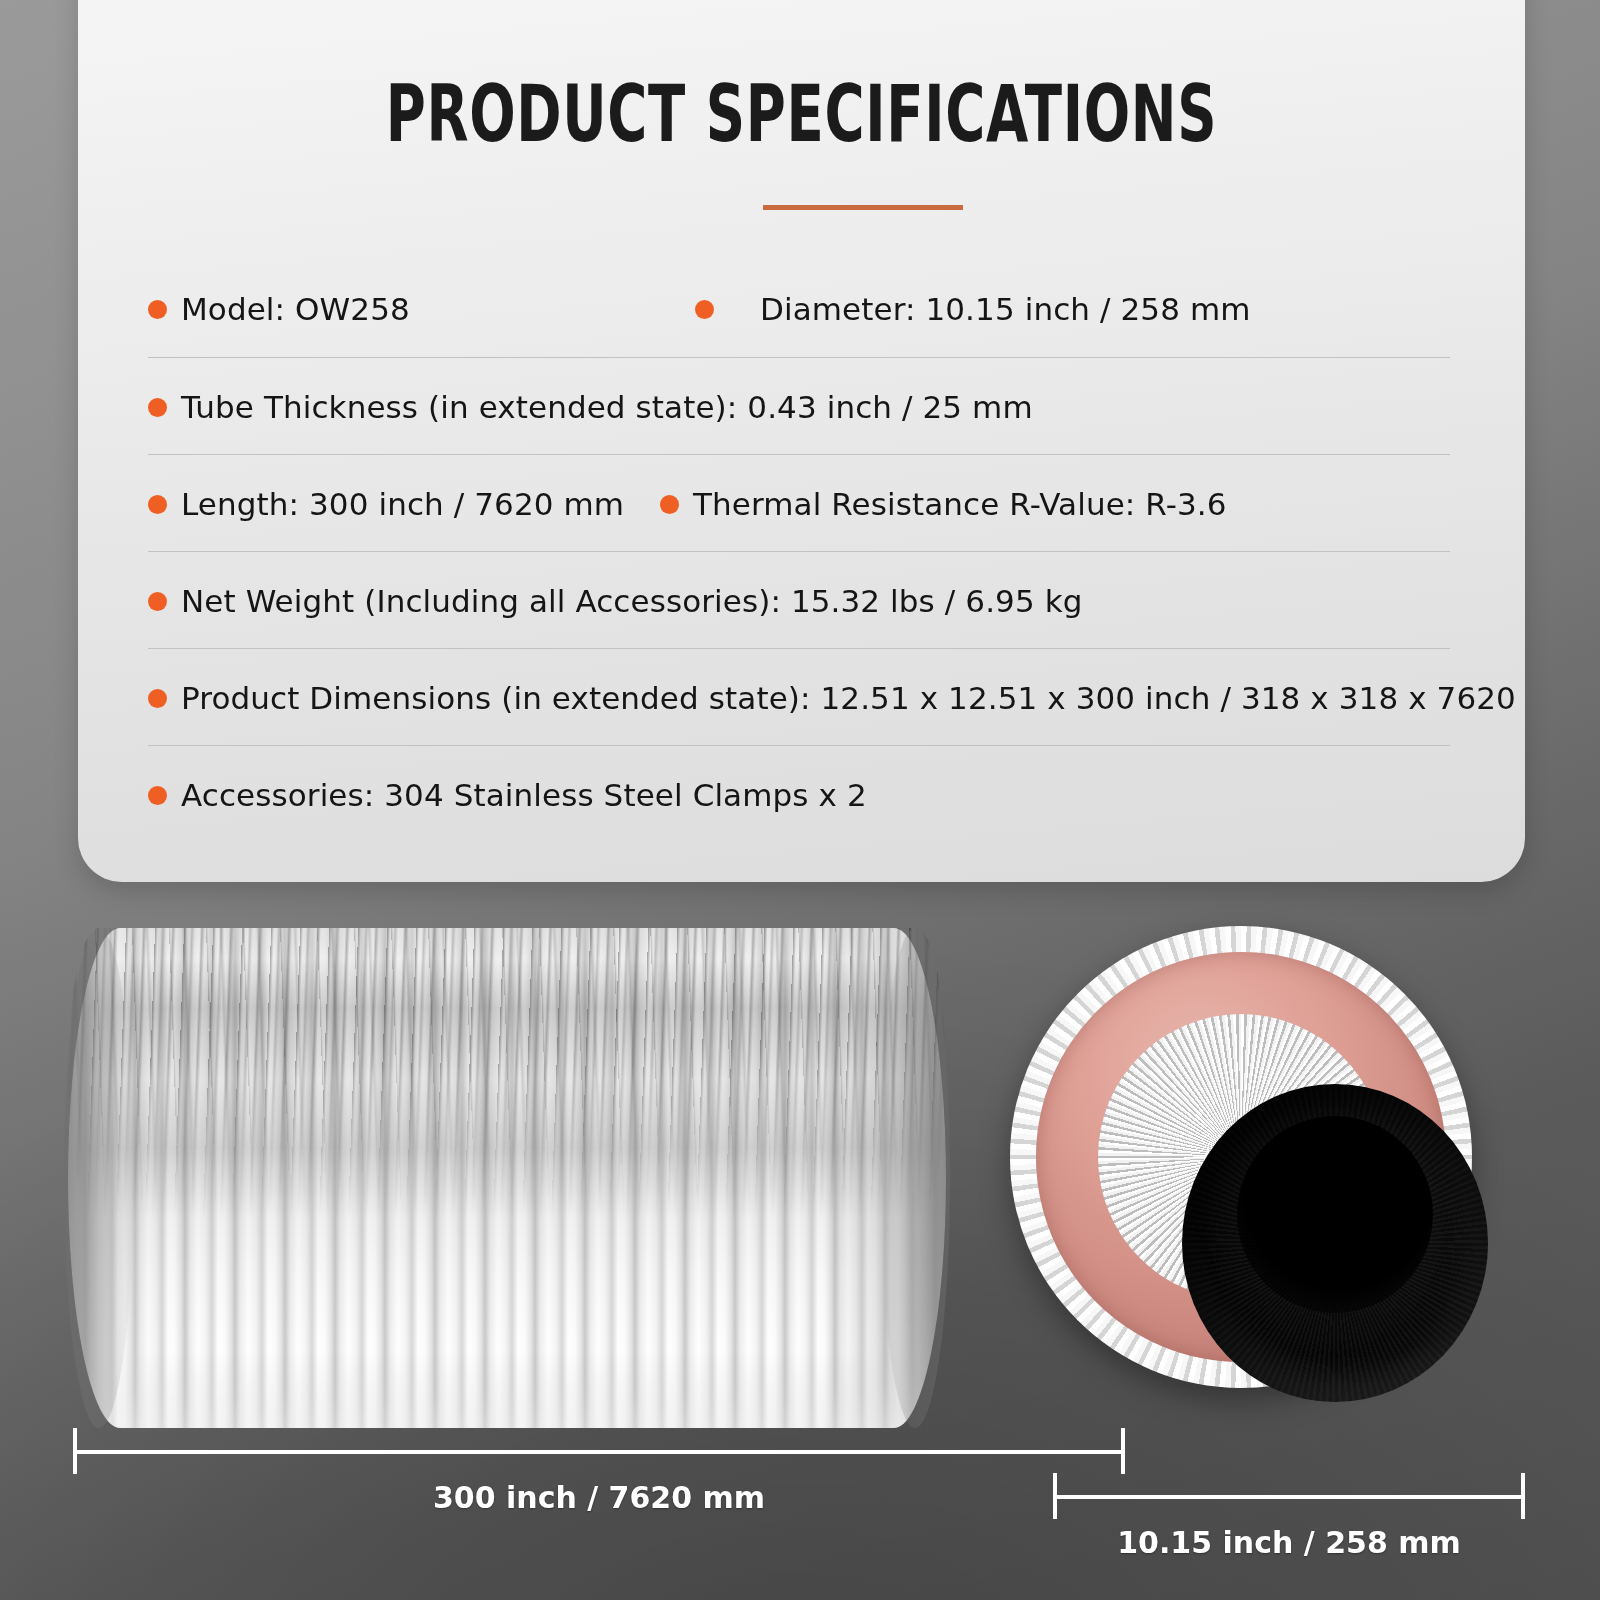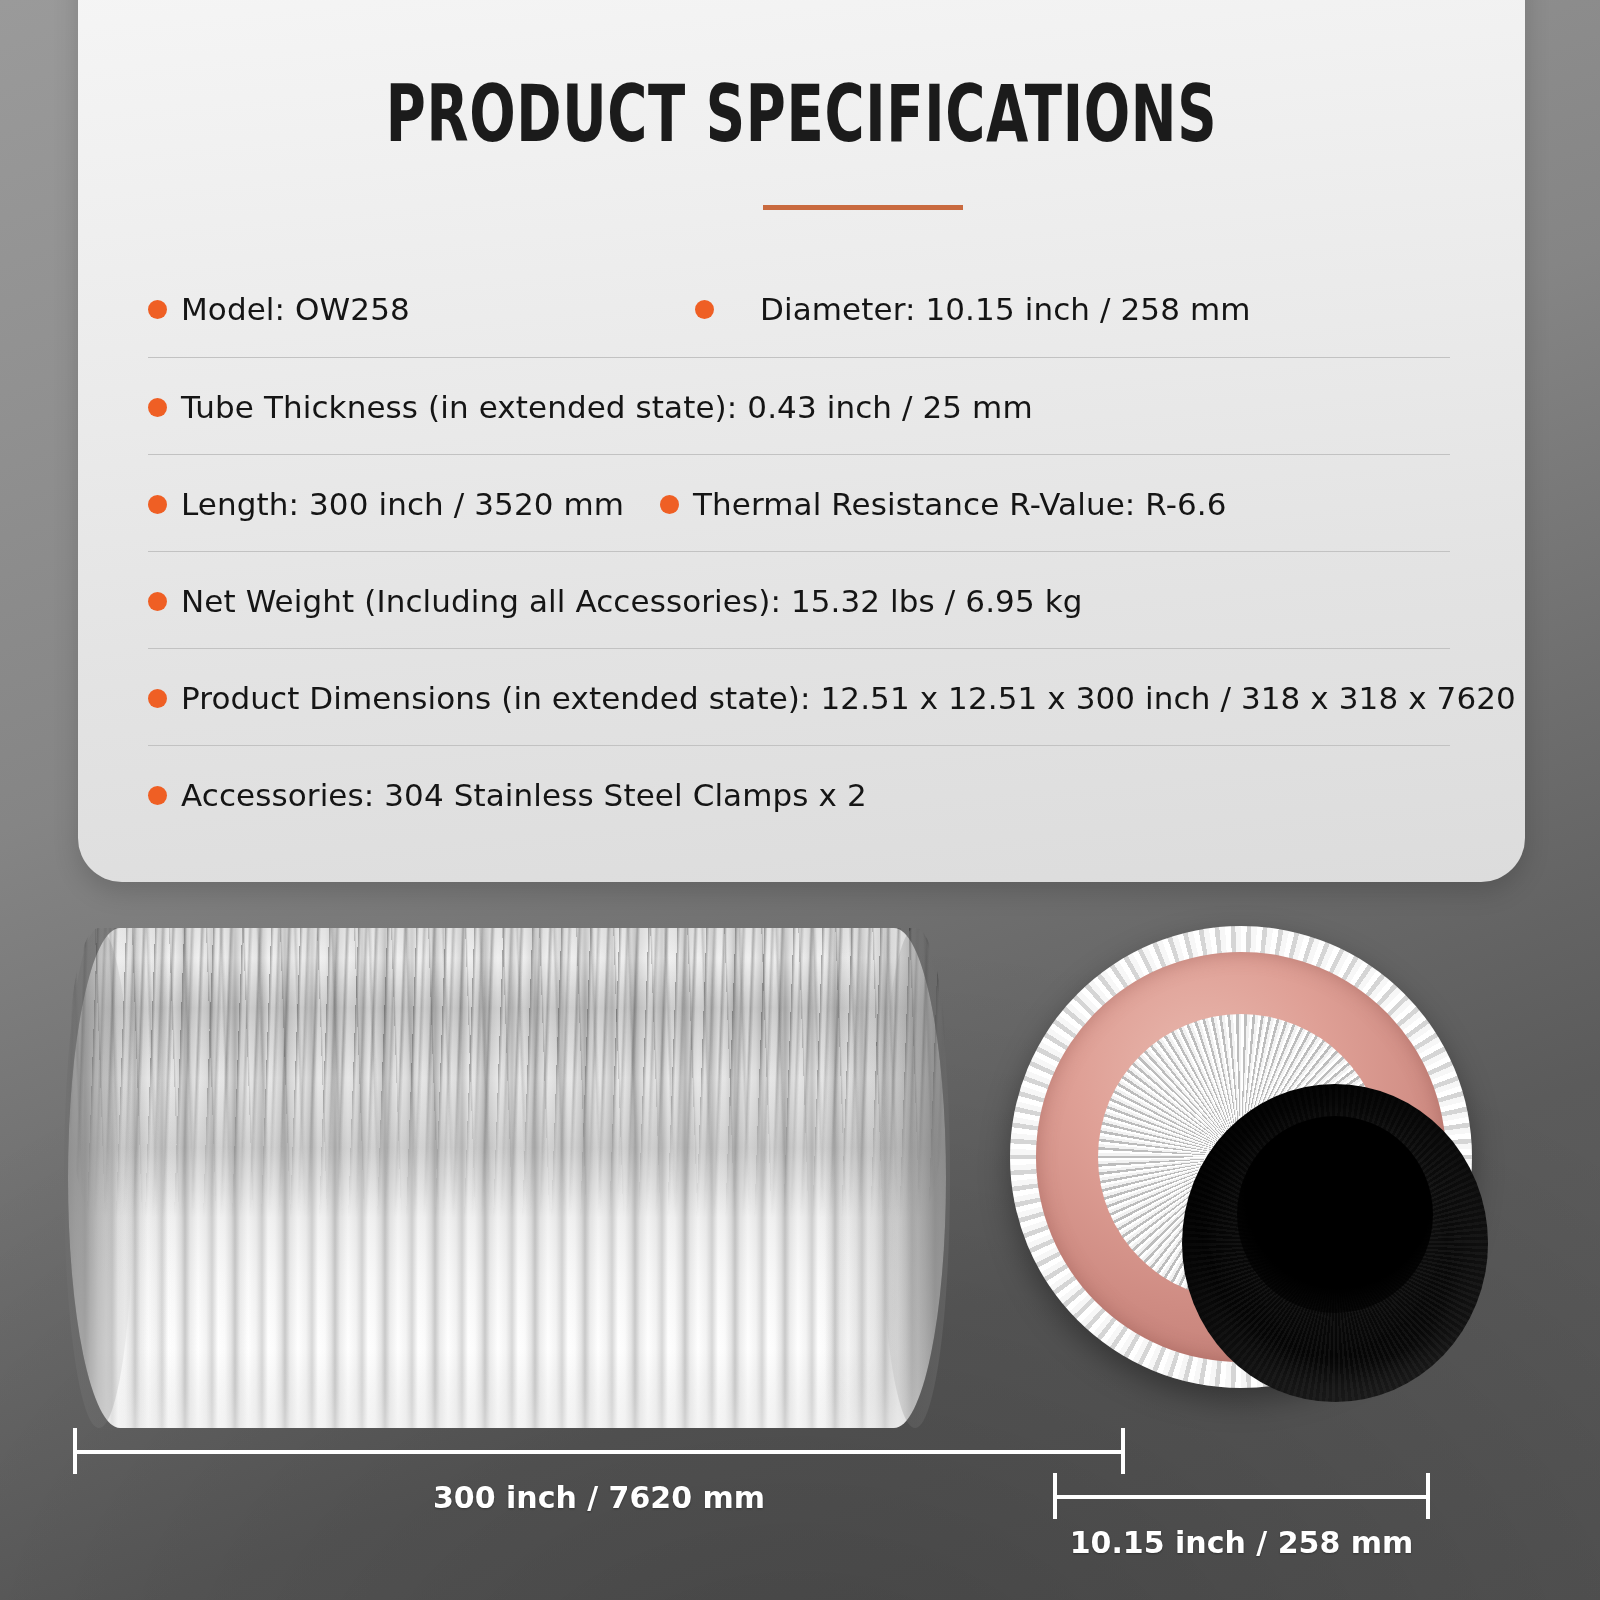--- a/index.html
+++ b/index.html
@@ -256,21 +256,21 @@
     top:52px; left:0; right:0;
     text-align:center;
     color:#ffffff;
     font-family:"DejaVu Sans", sans-serif;
     font-weight:700;
     font-size:30px;
     white-space:nowrap;
     text-shadow:0 1px 2px rgba(0,0,0,.35);
   }
   #dim-length{ left:73px; top:1428px; width:1052px; }
-  #dim-diameter{ left:1053px; top:1473px; width:377px; }
+  #dim-diameter{ left:1053px; top:1473px; width:472px; }
 </style>
 </head>
 <body>
 
 <div id="page">
 
   <div class="spec-card">
 
     <div class="card-title">PRODUCT SPECIFICATIONS</div>
 
@@ -292,25 +292,25 @@
       <div class="row">
         <div class="cell c1">
           <span class="bullet"></span>
           <span class="spec-text">Tube Thickness (in extended state): 0.43 inch / 25 mm</span>
         </div>
       </div>
 
       <div class="row">
         <div class="cell c1">
           <span class="bullet"></span>
-          <span class="spec-text">Length: 300 inch / 3520 mm</span>
+          <span class="spec-text">Length: 300 inch / 7620 mm</span>
         </div>
         <div class="cell c2-narrow">
           <span class="bullet"></span>
-          <span class="spec-text">Thermal Resistance R-Value: R-6.6</span>
+          <span class="spec-text">Thermal Resistance R-Value: R-3.6</span>
         </div>
       </div>
 
       <div class="row">
         <div class="cell c1">
           <span class="bullet"></span>
           <span class="spec-text">Net Weight (Including all Accessories): 15.32 lbs / 6.95 kg</span>
         </div>
       </div>
 

